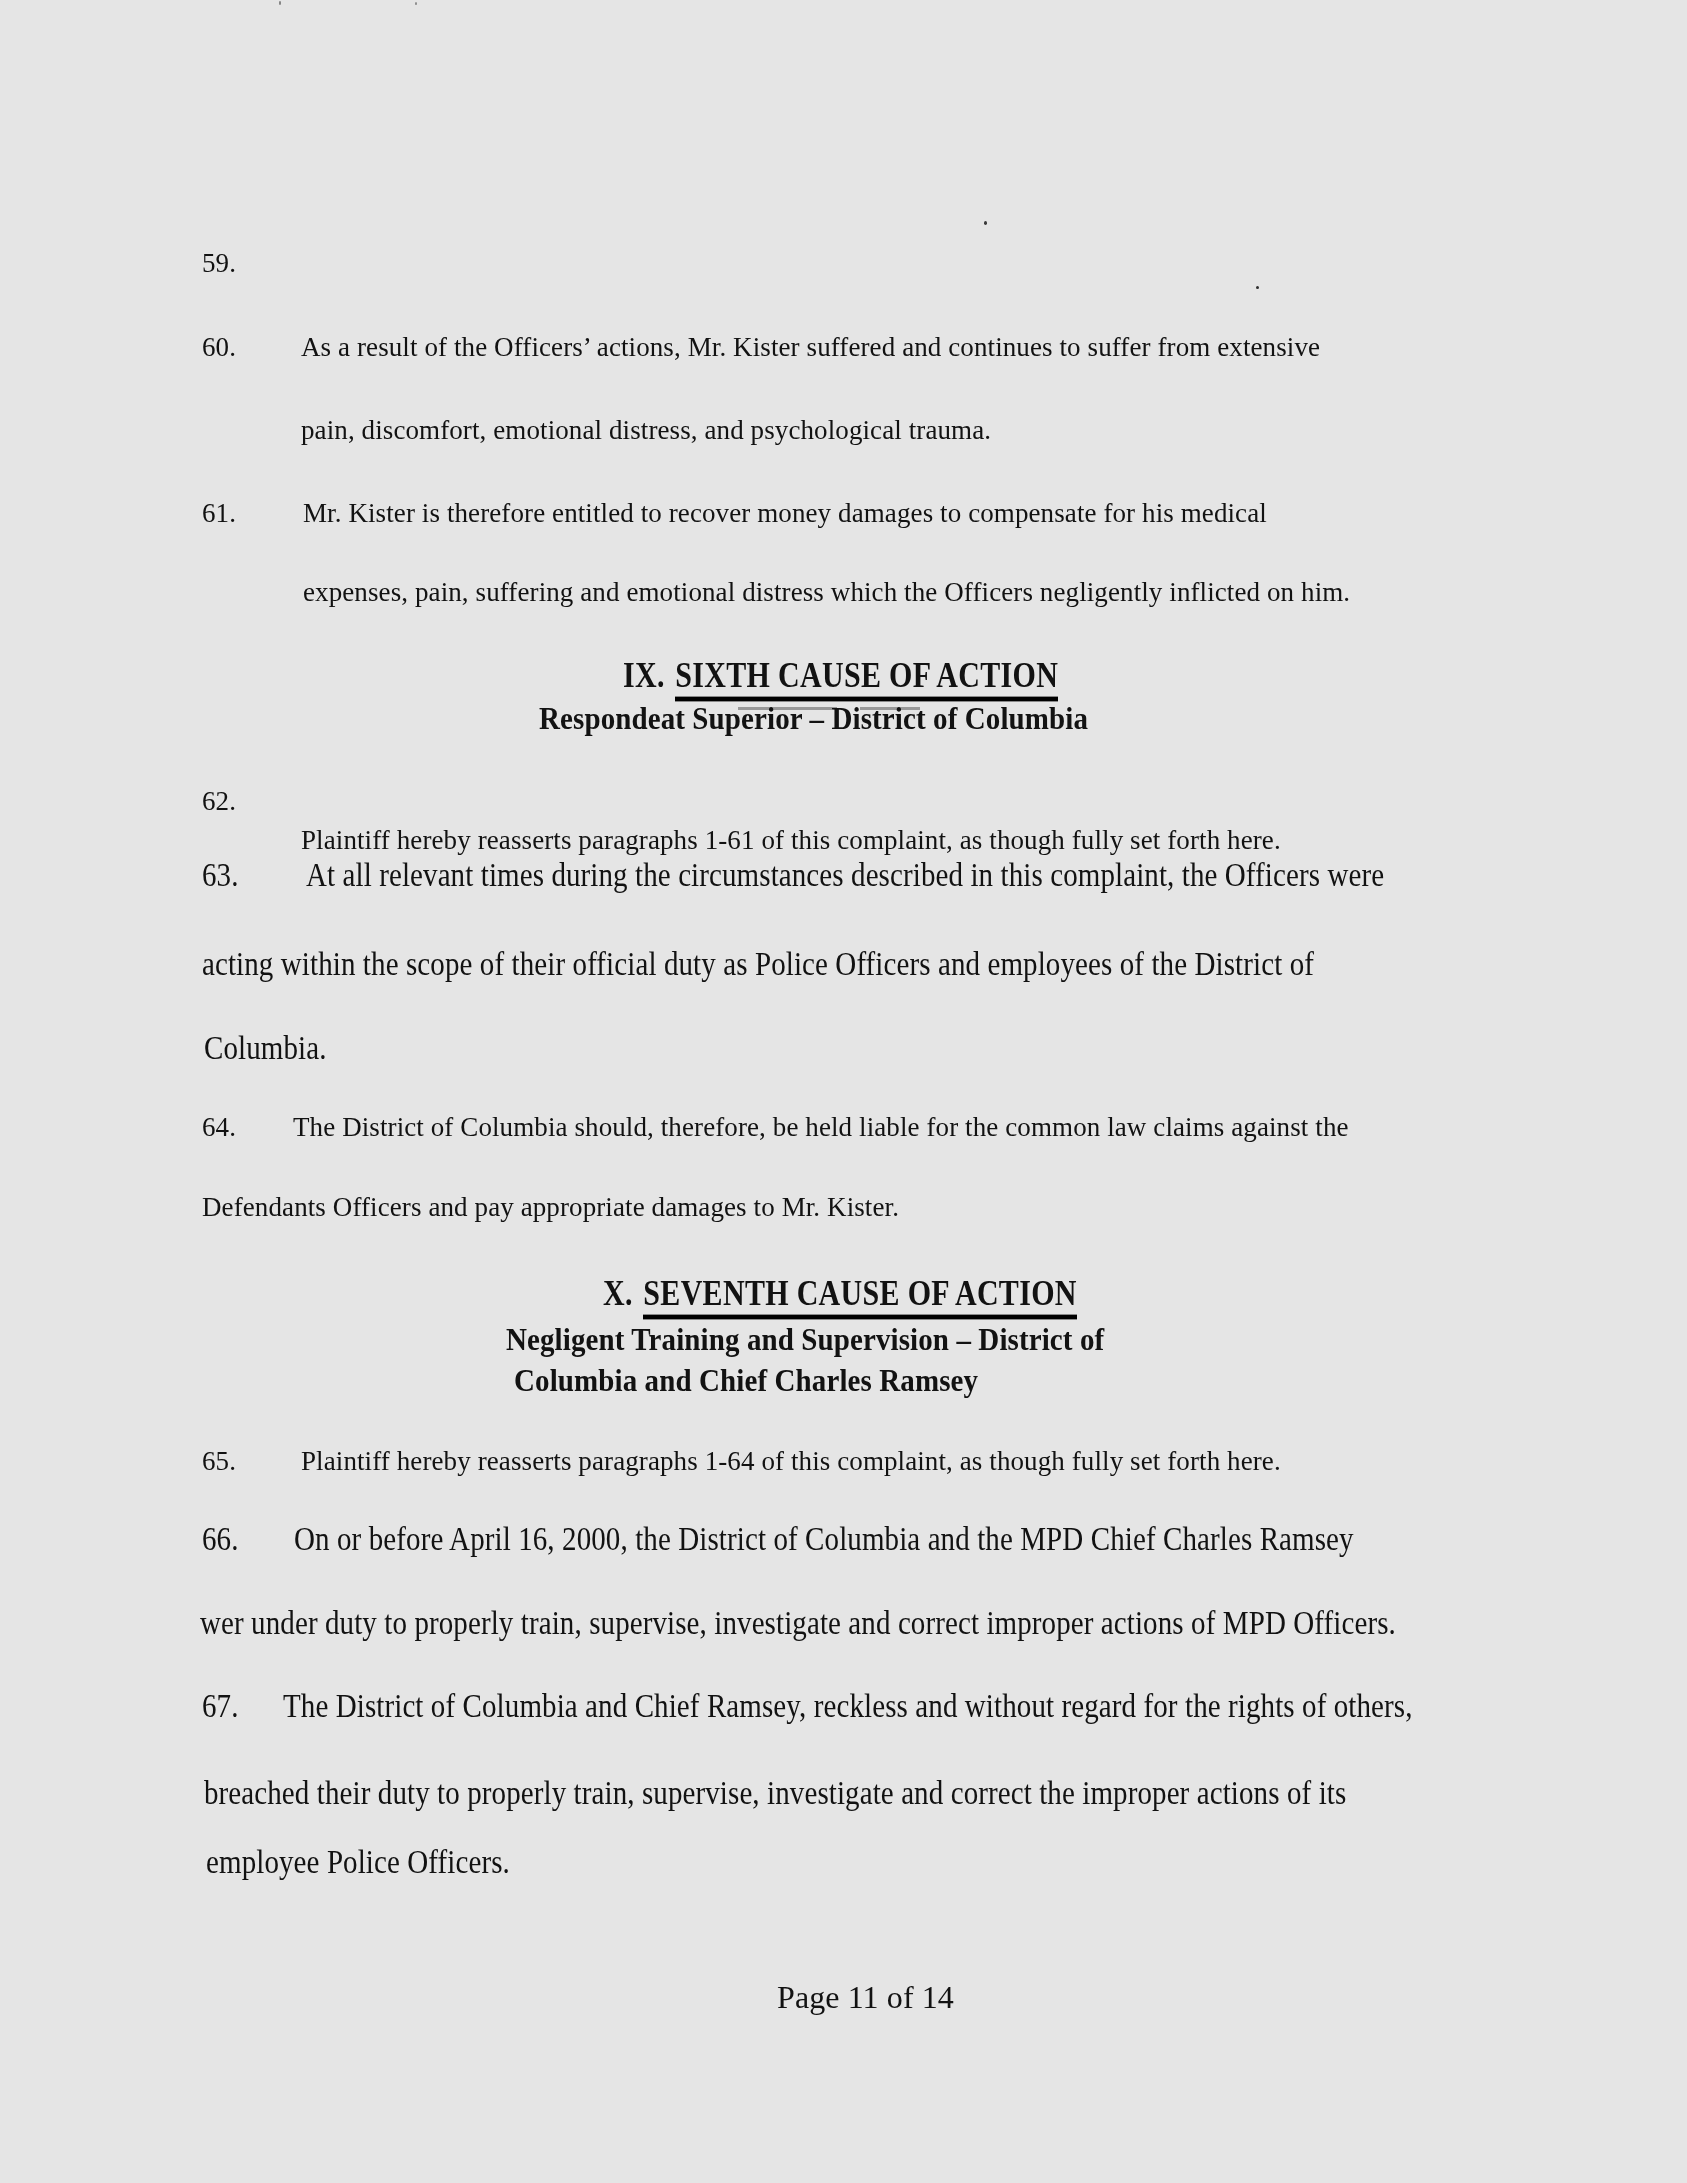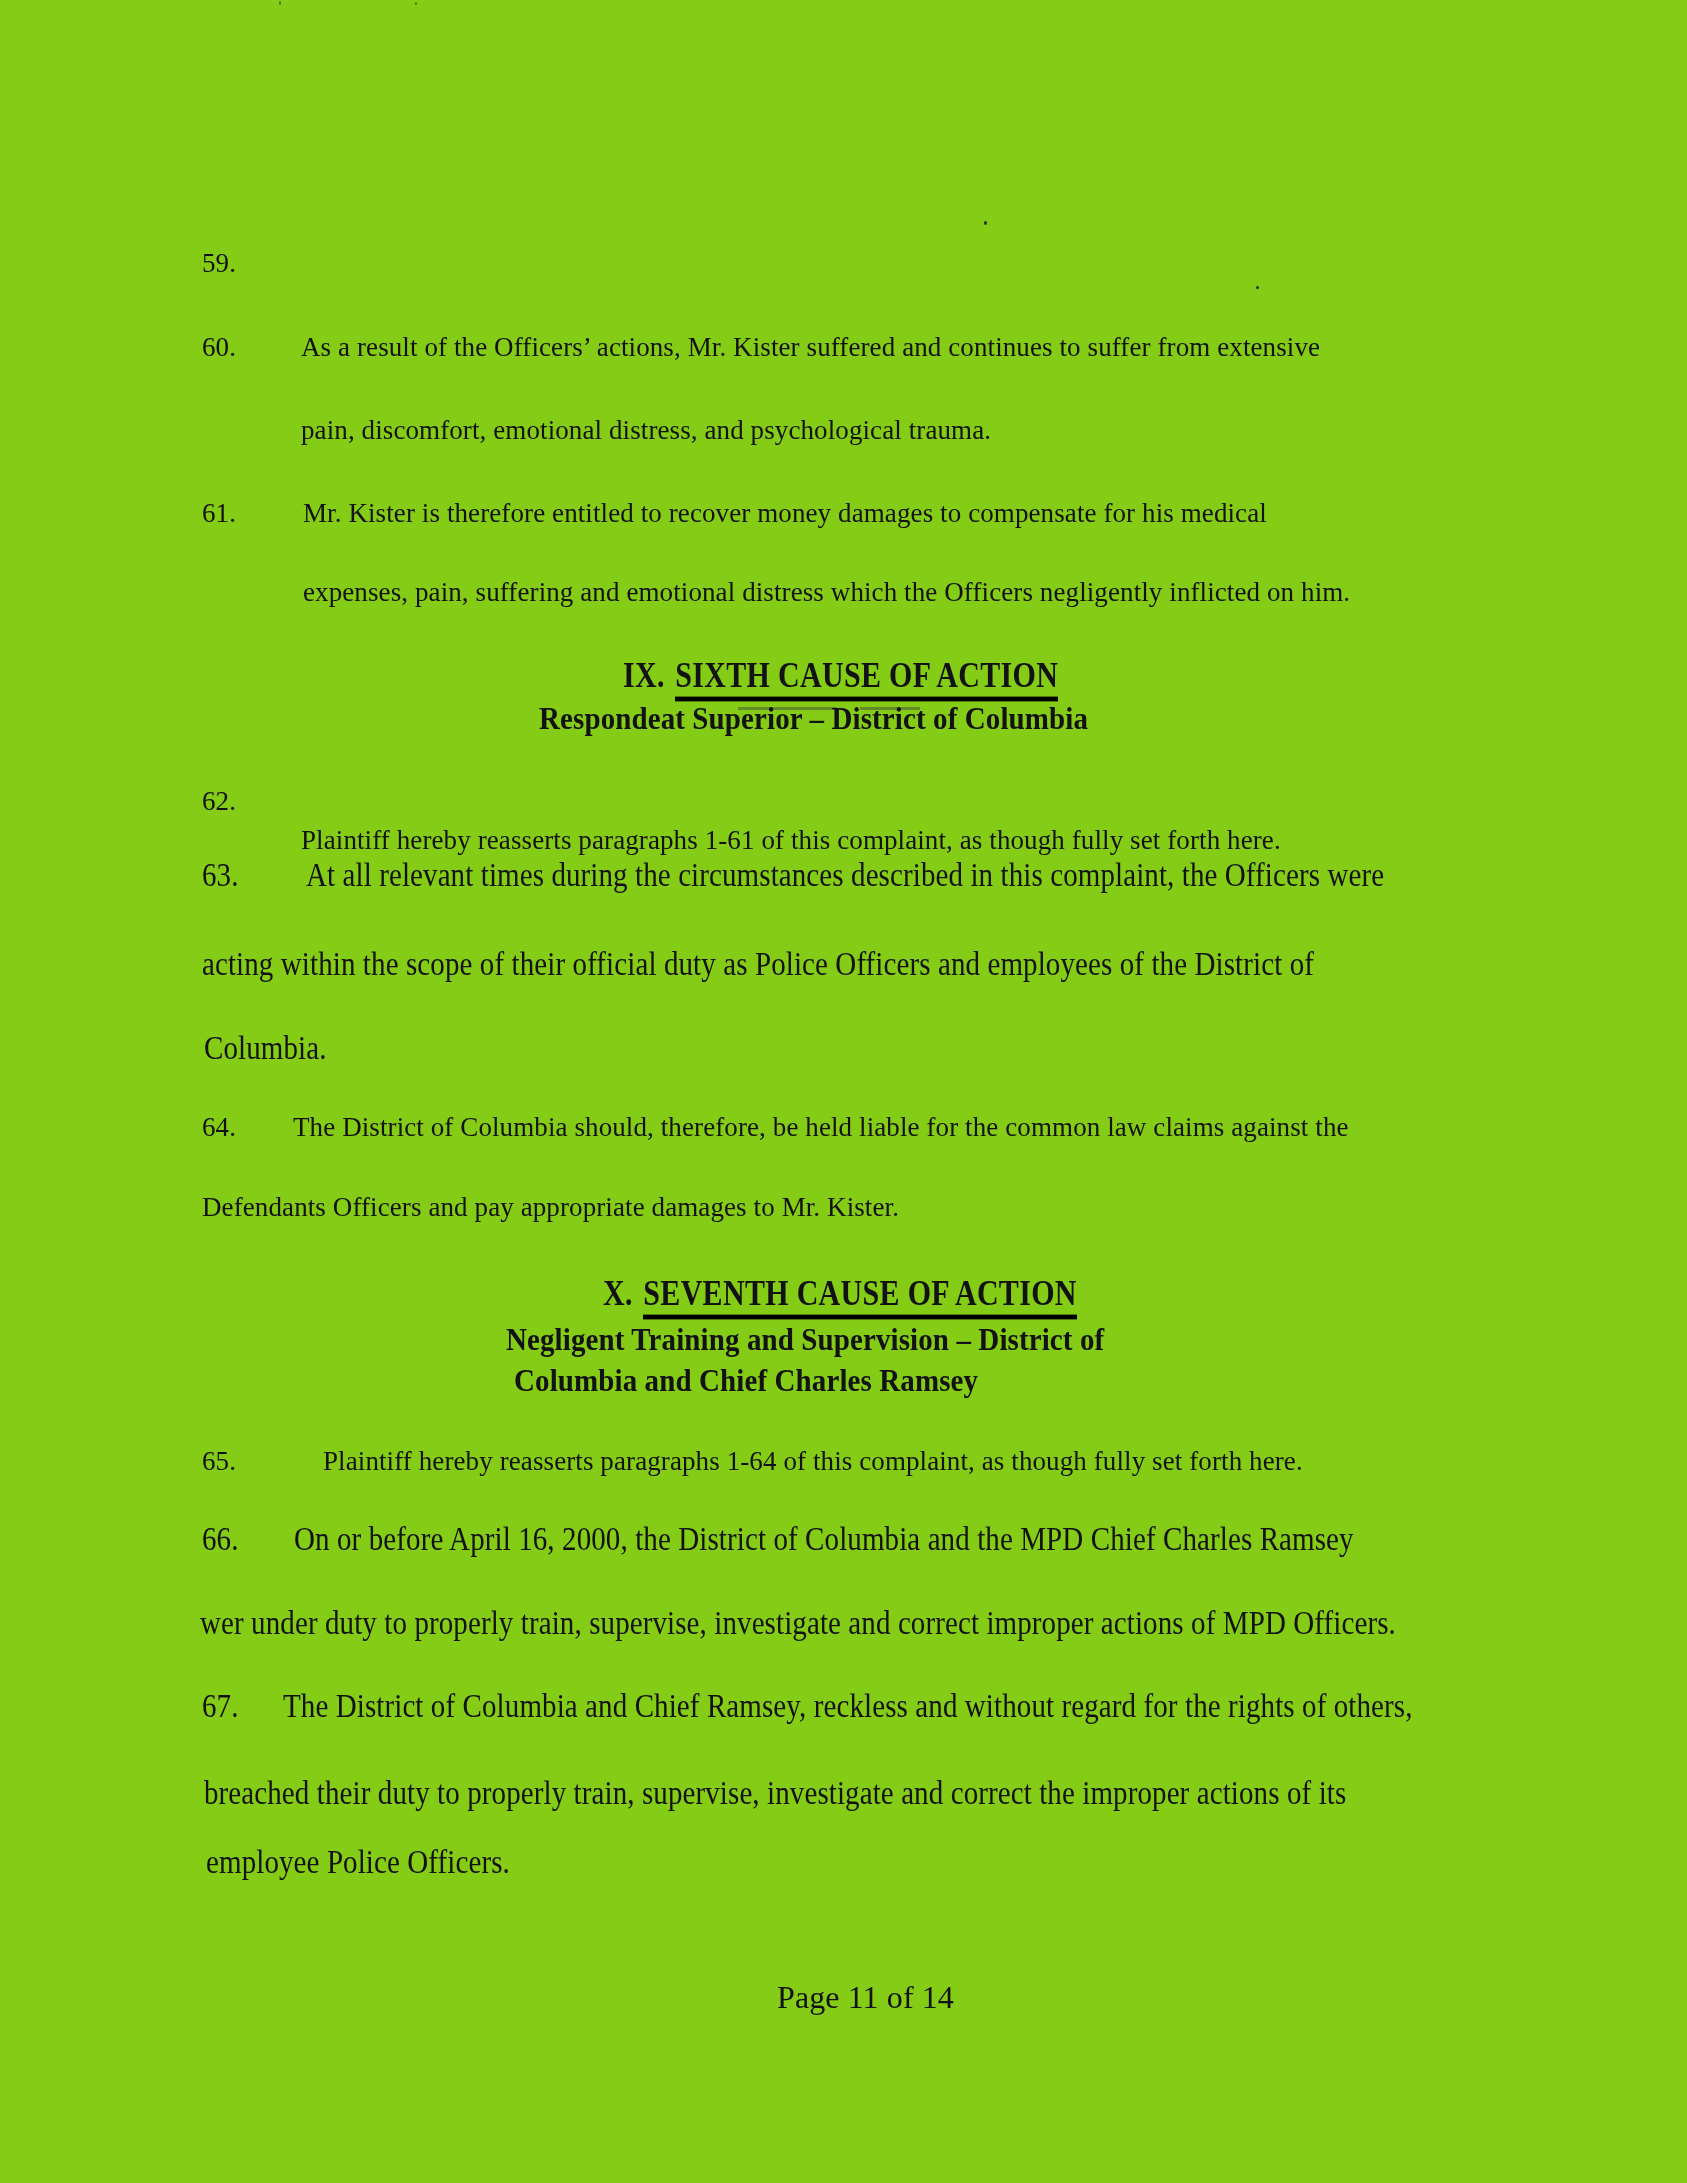--- a/index.html
+++ b/index.html
@@ -4,21 +4,21 @@
 <style>
   html, body {
     margin: 0;
     padding: 0;
     background: #ffffff;
   }
   .page {
     position: relative;
     width: 1687px;
     height: 2183px;
-    background: #84cc16;
+    background: #e5e5e5;
     font-family: "Liberation Serif", "DejaVu Serif", serif;
     color: #121212;
     overflow: hidden;
   }
   .ln {
     position: absolute;
     white-space: nowrap;
     font-size: 27px;
     line-height: 1;
     letter-spacing: 0.1px;
@@ -105,21 +105,21 @@
   <div class="ln" style="left:293px; top:1114px;">The District of Columbia should, therefore, be held liable for the common law claims against the</div>
   <div class="ln" style="left:202px; top:1194px;">Defendants Officers and pay appropriate damages to Mr. Kister.</div>
 
   <div class="ln heading" style="left:603px; top:1275px;">
     <span class="numeral">X.</span><span class="u">SEVENTH CAUSE OF ACTION</span>
   </div>
   <div class="ln subheading" style="left:506px; top:1324px;">Negligent Training and Supervision – District of</div>
   <div class="ln subheading" style="left:514px; top:1365px;">Columbia and Chief Charles Ramsey</div>
 
   <div class="ln" style="left:202px; top:1448px;">65.</div>
-  <div class="ln" style="left:301px; top:1448px;margin-left:22px;">Plaintiff hereby reasserts paragraphs 1-64 of this complaint, as though fully set forth here.</div>
+  <div class="ln" style="left:301px; top:1448px;">Plaintiff hereby reasserts paragraphs 1-64 of this complaint, as though fully set forth here.</div>
 
   <div class="ln lg" style="left:202px; top:1522px;">66.</div>
   <div class="ln lg" style="left:294px; top:1522px;">On or before April 16, 2000, the District of Columbia and the MPD Chief Charles Ramsey</div>
   <div class="ln lg" style="left:200px; top:1606px;">wer under duty to properly train, supervise, investigate and correct improper actions of MPD Officers.</div>
 
   <div class="ln lg" style="left:202px; top:1689px;">67.</div>
   <div class="ln lg" style="left:283px; top:1689px;">The District of Columbia and Chief Ramsey, reckless and without regard for the rights of others,</div>
   <div class="ln lg" style="left:204px; top:1776px;">breached their duty to properly train, supervise, investigate and correct the improper actions of its</div>
   <div class="ln lg" style="left:206px; top:1845px;">employee Police Officers.</div>
 

